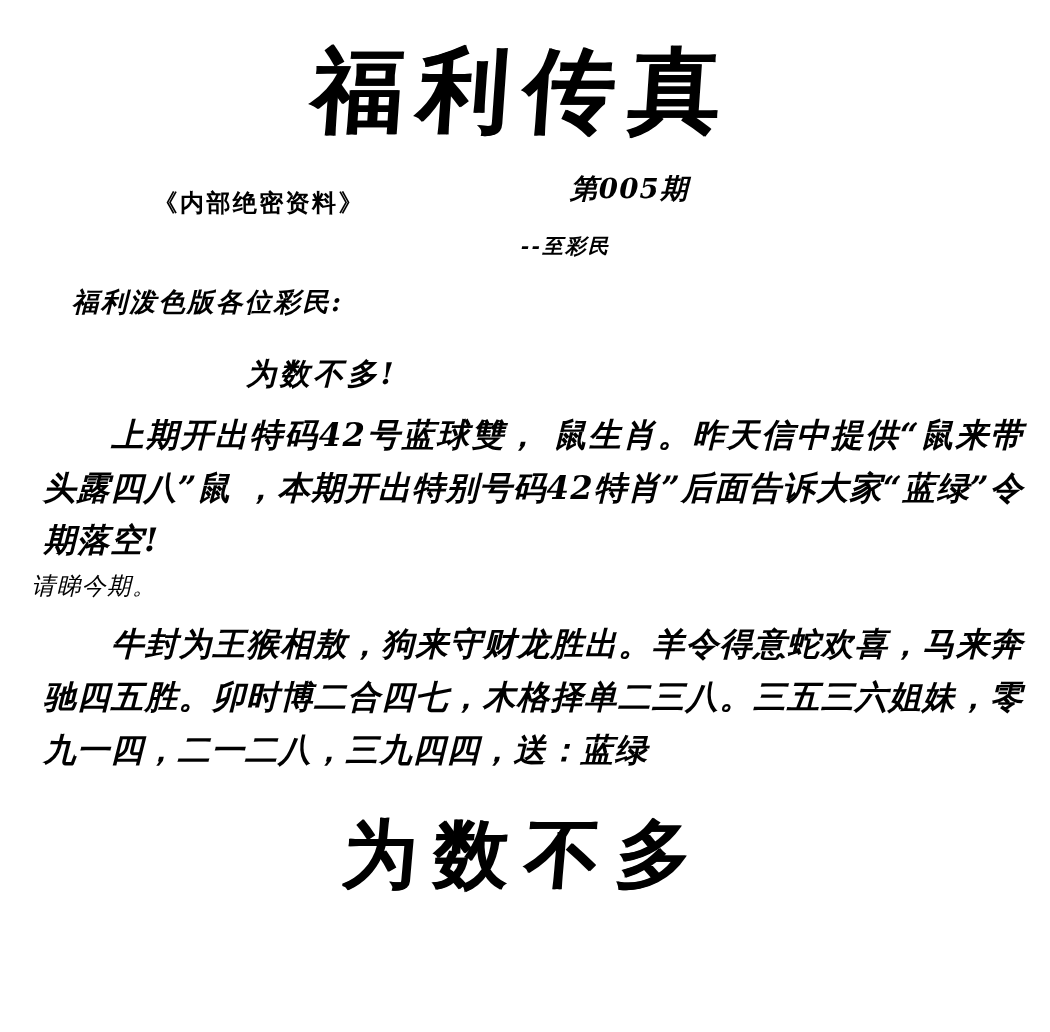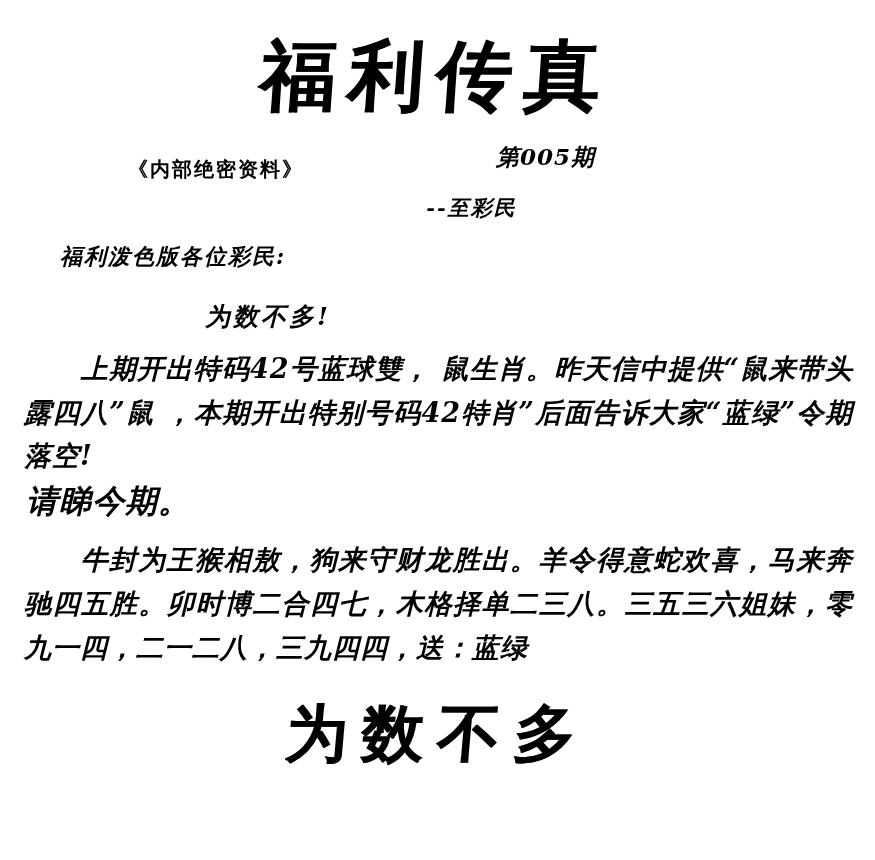--- a/index.html
+++ b/index.html
@@ -44,33 +44,33 @@
   .secret-mark {
     position: absolute;
     left: 128px;
     top: 16px;
     font-size: 20px;
     font-weight: bold;
     letter-spacing: 2px;
   }
   .issue-no {
     position: absolute;
-    left: 496px;
+    left: 475px;
     top: 2px;
     font-size: 23px;
     font-weight: bold;
     font-style: italic;
     letter-spacing: 1px;
   }
 
   .addressee {
     text-align: center;
     margin-top: 18px;
     padding-left: 68px;
-    font-size: 21px;
+    font-size: 17px;
     font-weight: bold;
     font-style: italic;
     letter-spacing: 2px;
   }
 
   .salutation {
     margin-top: 20px;
     padding-left: 60px;
     font-size: 22px;
     font-weight: bold;
@@ -83,40 +83,40 @@
     padding-left: 205px;
     font-size: 25px;
     font-weight: bold;
     font-style: italic;
     letter-spacing: 3px;
   }
 
   
   .body-block {
     margin-top: 14px;
-    padding: 0 22px 0 24px;
+    padding: 0 22px 0 36px;
     font-size: 27px;
     font-weight: bold;
     font-style: italic;
     line-height: 1.62;
     letter-spacing: 1px;
     text-align: justify;
     text-justify: inter-character;
   }
   .body-block p {
     margin: 0 0 2px 0;
   }
   .indent {
     text-indent: 2.1em;
   }
   .request-line {
     margin-top: 0;
     padding: 0 26px;
-    font-size: 32px;
-    font-weight: bold;
+    font-size: 20px;
+    font-weight: normal;
     font-style: italic;
     letter-spacing: 1px;
   }
 
   
   .slogan {
     text-align: center;
     margin-top: 34px;
     font-size: 62px;
     font-weight: bold;

